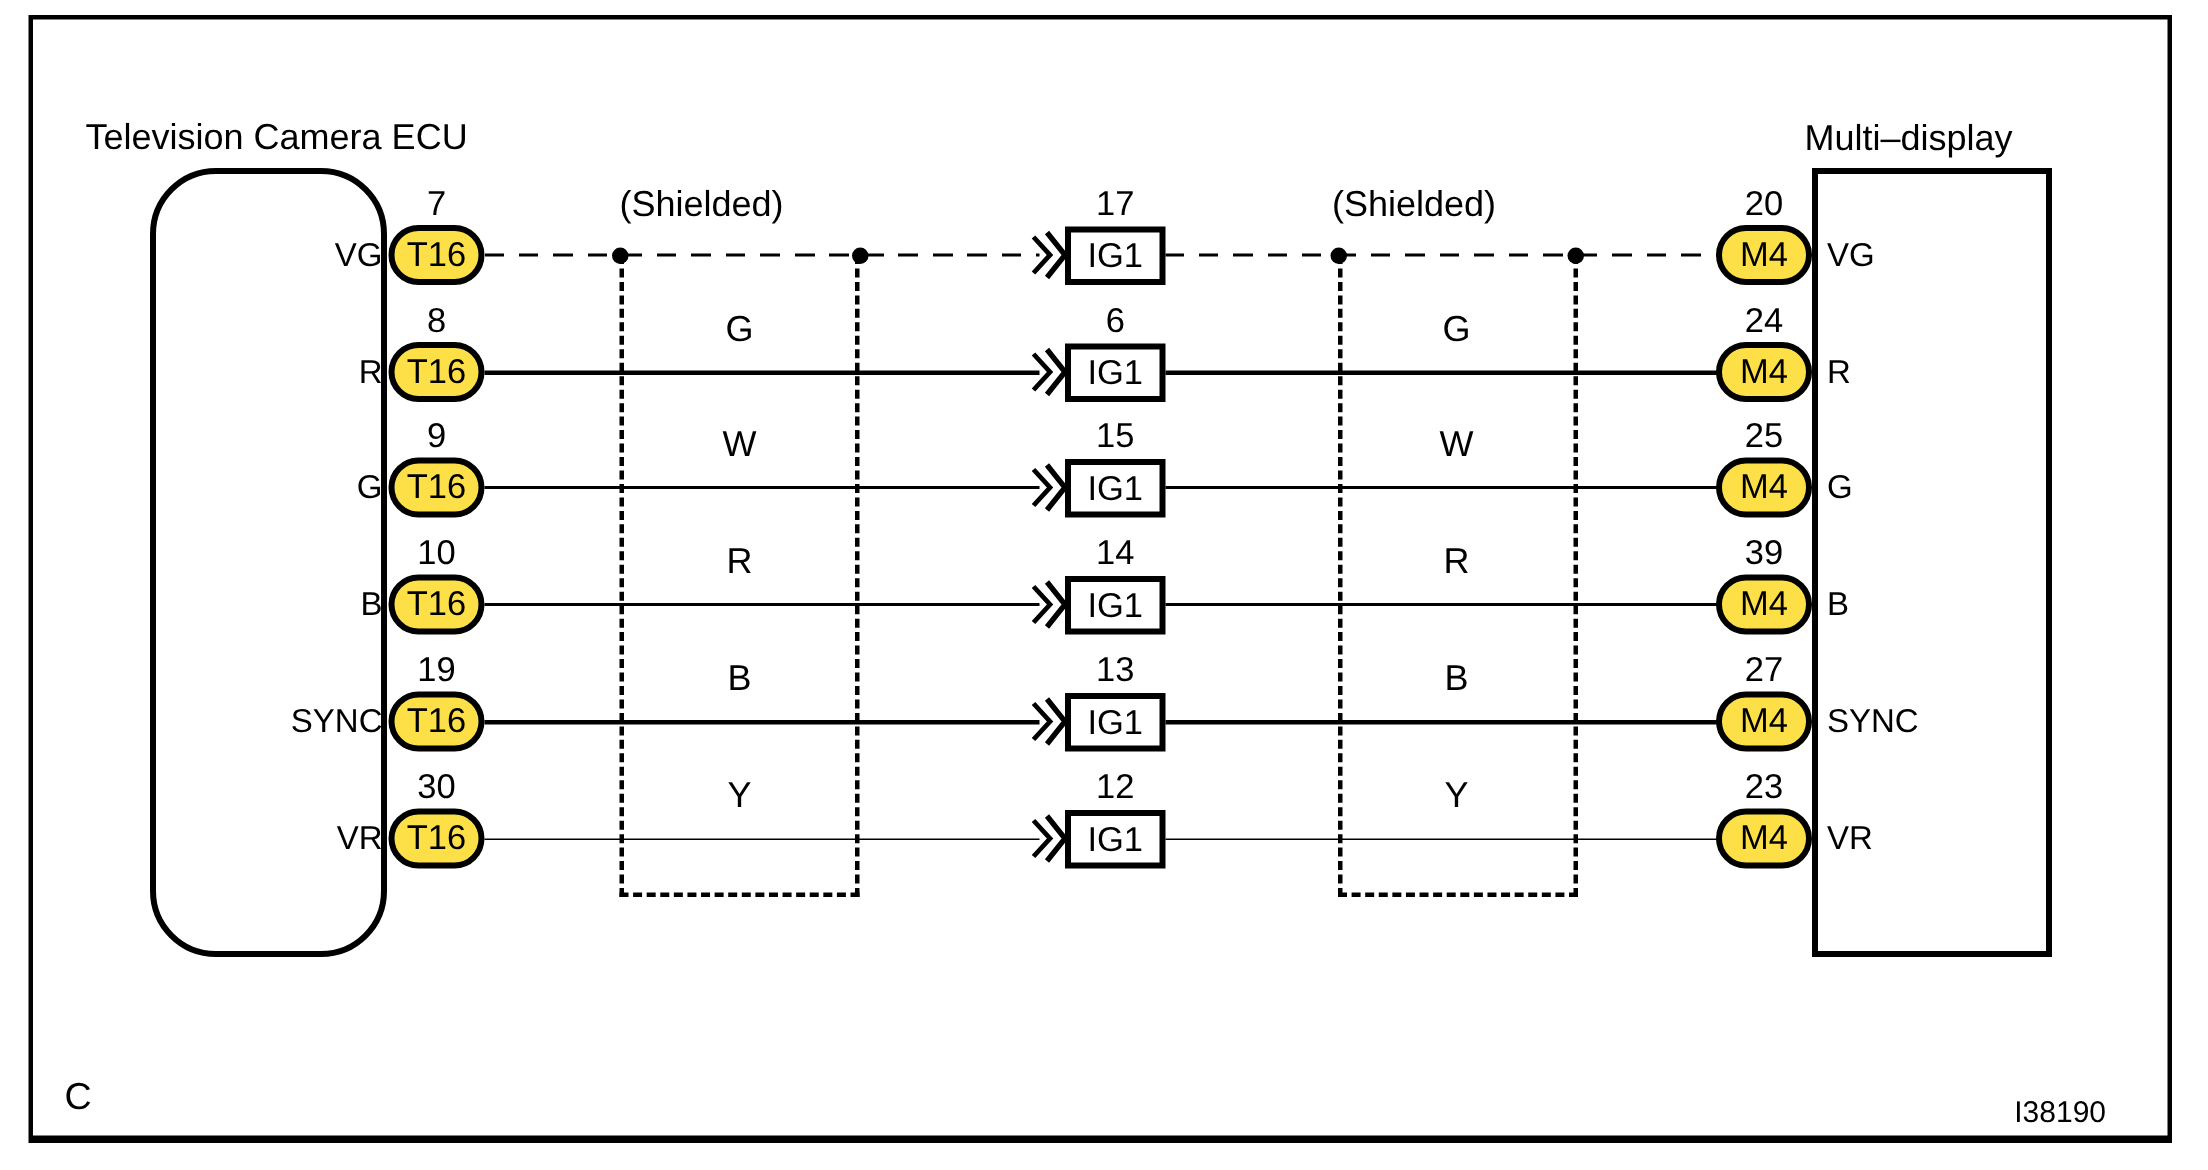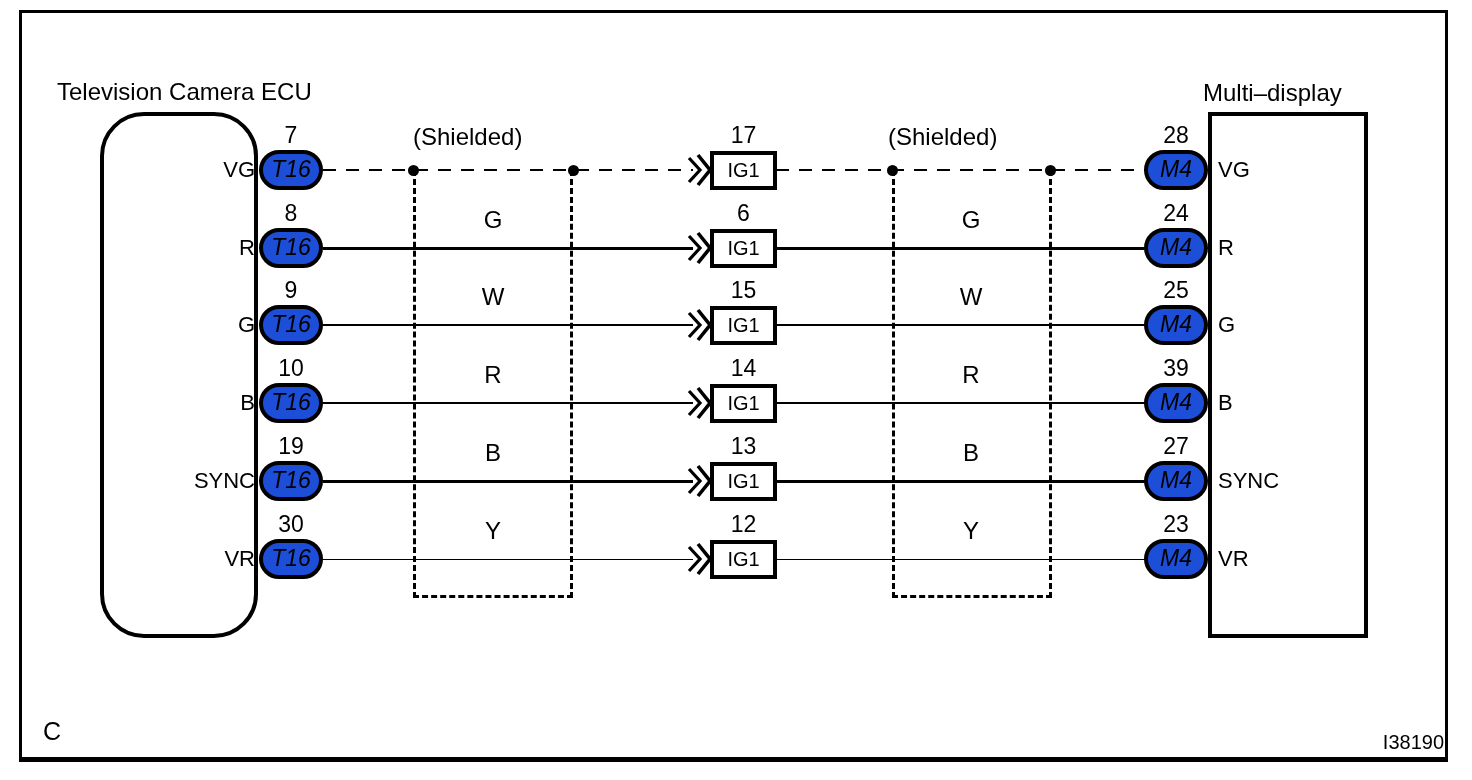--- a/index.html
+++ b/index.html
@@ -91,39 +91,38 @@
   .wseg-left  { left: 323px; width: 370px; }
   .wseg-right { left: 776px; width: 369px; }
 
   .oval {
     position: absolute;
     top: -20px;
     width: 64px; height: 40px;
     border: 4px solid #000;
     border-radius: 20px;
     box-sizing: border-box;
-    background: #1d4ed8;
+    background: #fde047;
     text-align: center;
     font-size: 23px;
     line-height: 31px;
     z-index: 2;
-    font-style: italic;
   }
   .oval.t16 { left: 259px; }
   .oval.m4  { left: 1144px; }
 
   .jbox {
     position: absolute;
     left: 710px; top: -19px;
     width: 67px; height: 39px;
     border: 4px solid #000;
     box-sizing: border-box;
     background: #fff;
     text-align: center;
-    font-size: 20px;
+    font-size: 23px;
     line-height: 30px;
     z-index: 2;
   }
   .chev {
     position: absolute;
     left: 686px; top: -18px;
     z-index: 2;
   }
   .pin-num {
     position: absolute;
@@ -162,21 +161,21 @@
   .wlabel.wl-right { left: 911px; }
 
   .corner-label {
     position: absolute;
     left: 43px; top: 718px;
     font-size: 25px;
     line-height: 27px;
   }
   .figure-id {
     position: absolute;
-    left: 1376px; top: 731px;
+    left: 1336px; top: 731px;
     width: 68px;
     text-align: right;
     font-size: 20px;
     line-height: 22px;
   }
 </style>
 </head>
 <body>
 
 <div class="canvas">
@@ -212,21 +211,21 @@
 
     <svg class="chev" width="26" height="36" viewBox="0 0 26 36">
       <polyline points="3,6 14,18 3,30" fill="none" stroke="#000" stroke-width="3.2"></polyline>
       <polyline points="12,3 24,18 12,33" fill="none" stroke="#000" stroke-width="3.6"></polyline>
     </svg>
     <div class="pin-num ig1-num">17</div>
     <div class="jbox">IG1</div>
 
     <div class="wlabel wl-right"></div>
 
-    <div class="pin-num m4-num">28</div>
+    <div class="pin-num m4-num">20</div>
     <div class="oval m4">M4</div>
     <div class="sig right-sig">VG</div>
   </div>
 
   <div class="row" style="top: 248px;">
     <div class="wire wseg-left" style="height: 3px; top: -1.5px;"></div>
     <div class="wire wseg-right" style="height: 3px; top: -1.5px;"></div>
 
     <div class="pin-num t16-num">8</div>
     <div class="oval t16">T16</div>

